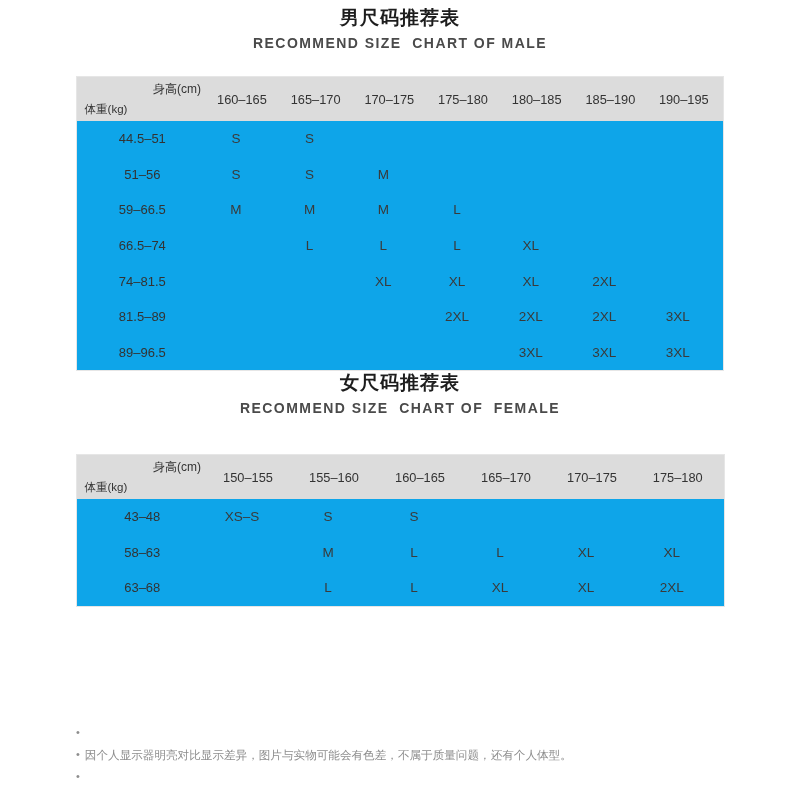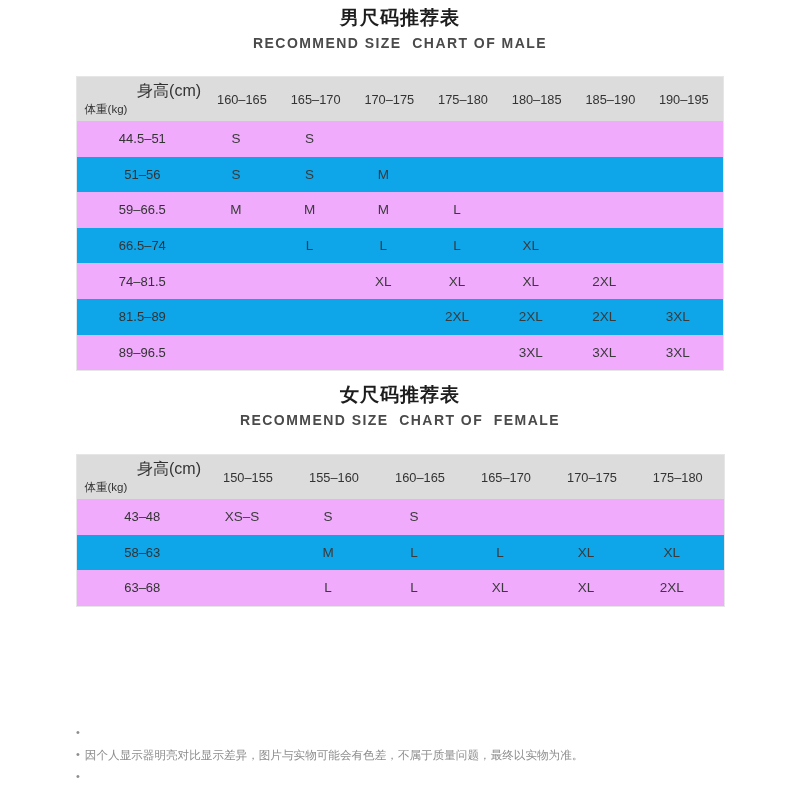--- a/index.html
+++ b/index.html
@@ -61,21 +61,21 @@
     text-align: center;
     vertical-align: middle;
   }
   .size-table thead th {
     background: #dcdcdc;
     color: #333333;
     font-size: 12.8px;
     height: 44px;
   }
   .size-table tbody tr.odd td {
-    background: #f0abfc;
+    background: #0ea5e9;
   }
   .size-table tbody tr.even td {
     background: #0ea5e9;
   }
   .size-table tbody td.wcol {
     font-size: 13px;
     color: #333333;
   }
   .size-table td.scol {
     
@@ -102,21 +102,21 @@
     left: 8px;
     bottom: 4px;
     font-size: 11.5px;
     color: #333333;
     white-space: nowrap;
   }
   .corner .lbl-h {
     position: absolute;
     right: 7px;
     top: 4px;
-    font-size: 16px;
+    font-size: 12px;
     color: #333333;
     white-space: nowrap;
   }
 
   
   .notes {
     width: 648px;
     margin: 0 auto;
   }
   .note-row {
@@ -132,21 +132,21 @@
     flex: 0 0 auto;
     margin-right: 5px;
     font-size: 11px;
     line-height: 1.5;
     color: #8d8d8d;
   }
 
   
   #male-title  { position: absolute; left: 0;  top: 8px;   width: 800px; }
   #male-table-wrap   { position: absolute; left: 0; top: 76px;  width: 800px; }
-  #female-title{ position: absolute; left: 0;  top: 385px; width: 800px; }
+  #female-title{ position: absolute; left: 0;  top: 373px; width: 800px; }
   #female-table-wrap { position: absolute; left: 0; top: 454px; width: 800px; }
   #notes-wrap  { position: absolute; left: 0;  top: 724px; width: 800px; }
 </style>
 </head>
 <body>
 
 <div class="page">
 
   <div id="male-title" class="title-block">
     <div class="title-cn">男尺码推荐表</div>
@@ -312,21 +312,21 @@
     </table>
   </div>
 
   <div id="notes-wrap">
     <div class="notes">
       <div class="note-row">
         <span class="note-bullet">•</span>
       </div>
       <div class="note-row">
         <span class="note-bullet">•</span>
-        <span>因个人显示器明亮对比显示差异，图片与实物可能会有色差，不属于质量问题，最终以实物为准。</span>
+        <span>因个人显示器明亮对比显示差异，图片与实物可能会有色差，不属于质量问题，还有个人体型。</span>
       </div>
       <div class="note-row">
         <span class="note-bullet">•</span>
       </div>
     </div>
   </div>
 
 </div>
 
 </body></html>

